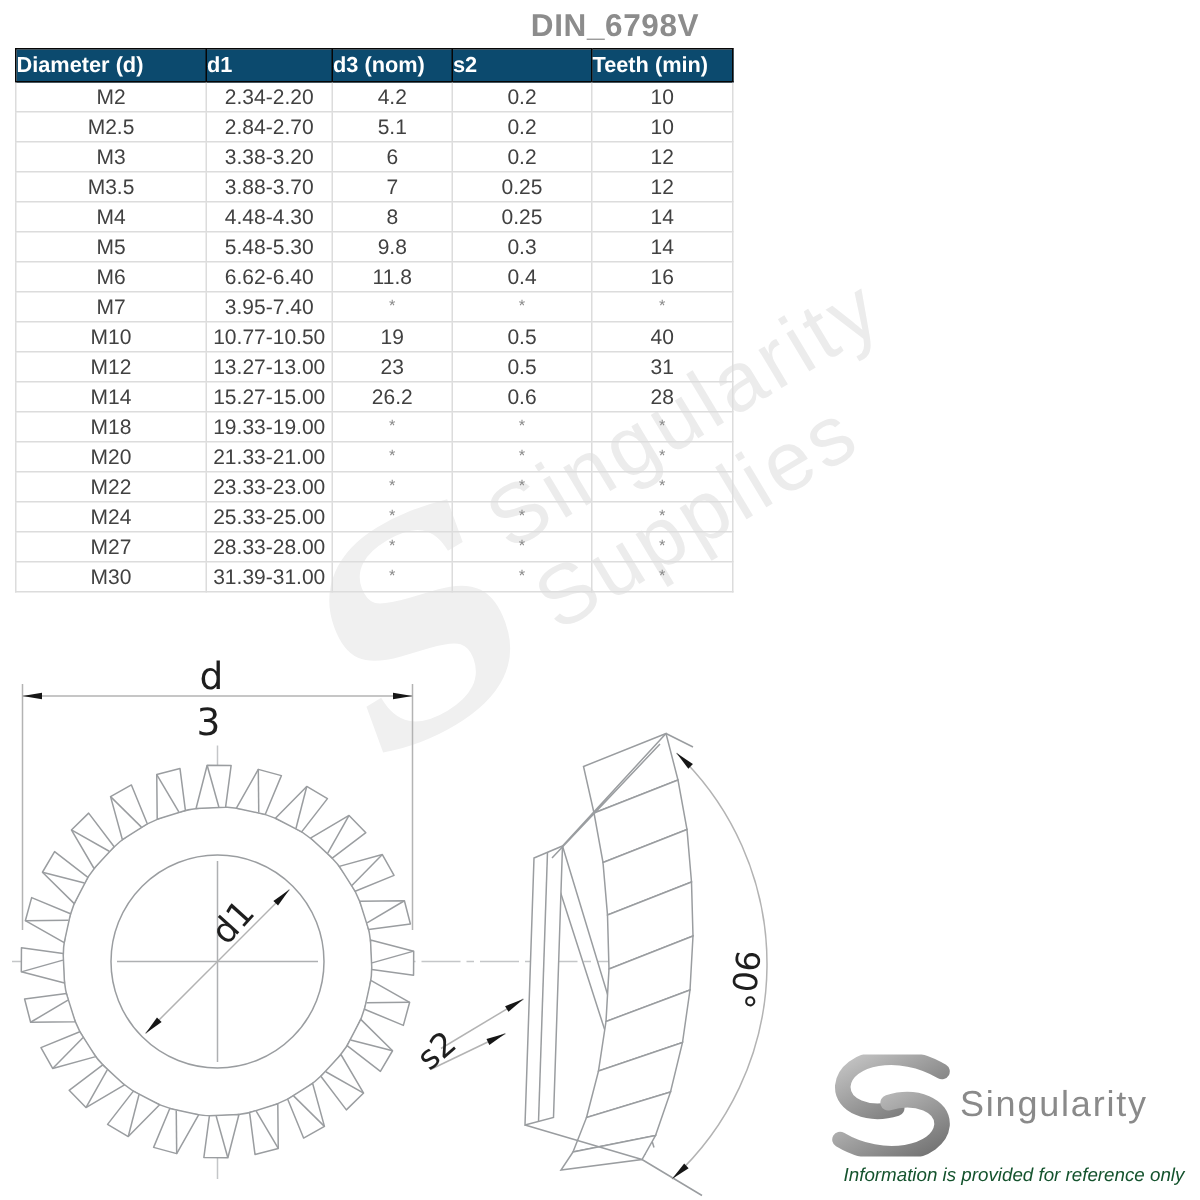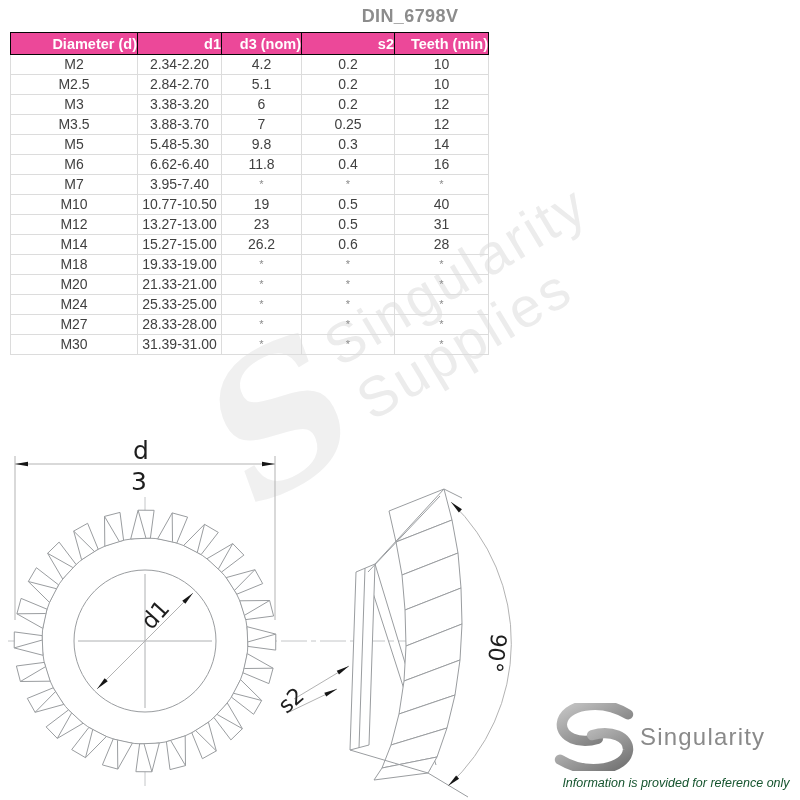--- a/index.html
+++ b/index.html
@@ -3,30 +3,30 @@
 <meta charset="utf-8">
 <style>
   html,body{margin:0;padding:0}
   body{
     width:800px;height:800px;position:relative;overflow:hidden;
     background:#ffffff;font-family:"Liberation Sans",sans-serif;
   }
   
   .title{
     position:absolute;left:320px;top:6px;width:180px;text-align:center;
-    font-size:18px;font-weight:bold;color:#8c8c8c;letter-spacing:.4px;z-index:3;
+    font-size:21px;font-weight:bold;color:#8c8c8c;letter-spacing:.4px;z-index:3;
   }
   
   table.spec{
     position:absolute;left:10px;top:32px;width:478px;
     border-collapse:collapse;z-index:2;table-layout:fixed;
   }
   table.spec th{
-    background:#ec4899;color:#ffffff;font-size:14.5px;font-weight:bold;
-    height:21px;padding:0;border:1px solid #060606;text-align:right;
+    background:#0c4a6e;color:#ffffff;font-size:14.5px;font-weight:bold;
+    height:21px;padding:0;border:1px solid #060606;text-align:left;
   }
   table.spec td{
     font-size:14px;color:#414141;text-align:center;height:19px;line-height:19px;
     padding:0;border:1px solid #dcdcdc;background:transparent;white-space:nowrap;
   }
   table.spec td.na{font-size:11px;color:#8a8a8a}
   
   .watermark{
     position:absolute;left:192px;top:268px;z-index:0;display:flex;align-items:center;
     gap:10px;transform:rotate(-31deg);pointer-events:none;
@@ -105,20 +105,27 @@
         <td>12</td>
       </tr>
       <tr>
         <td>M3.5</td>
         <td>3.88-3.70</td>
         <td>7</td>
         <td>0.25</td>
         <td>12</td>
       </tr>
       <tr>
+        <td>M4</td>
+        <td>4.48-4.30</td>
+        <td>8</td>
+        <td>0.25</td>
+        <td>14</td>
+      </tr>
+      <tr>
         <td>M5</td>
         <td>5.48-5.30</td>
         <td>9.8</td>
         <td>0.3</td>
         <td>14</td>
       </tr>
       <tr>
         <td>M6</td>
         <td>6.62-6.40</td>
         <td>11.8</td>
@@ -156,20 +163,27 @@
       <tr>
         <td>M18</td>
         <td>19.33-19.00</td>
         <td class="na">*</td>
         <td class="na">*</td>
         <td class="na">*</td>
       </tr>
       <tr>
         <td>M20</td>
         <td>21.33-21.00</td>
+        <td class="na">*</td>
+        <td class="na">*</td>
+        <td class="na">*</td>
+      </tr>
+      <tr>
+        <td>M22</td>
+        <td>23.33-23.00</td>
         <td class="na">*</td>
         <td class="na">*</td>
         <td class="na">*</td>
       </tr>
       <tr>
         <td>M24</td>
         <td>25.33-25.00</td>
         <td class="na">*</td>
         <td class="na">*</td>
         <td class="na">*</td>

